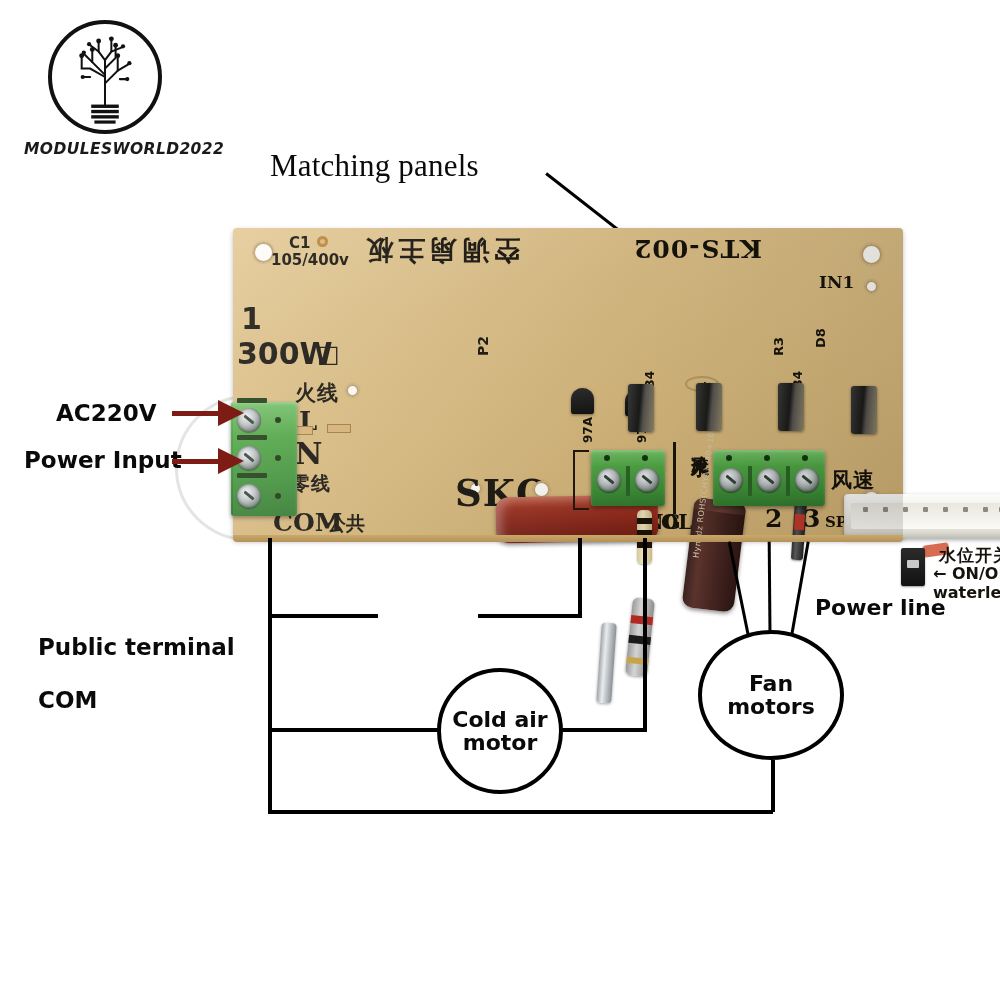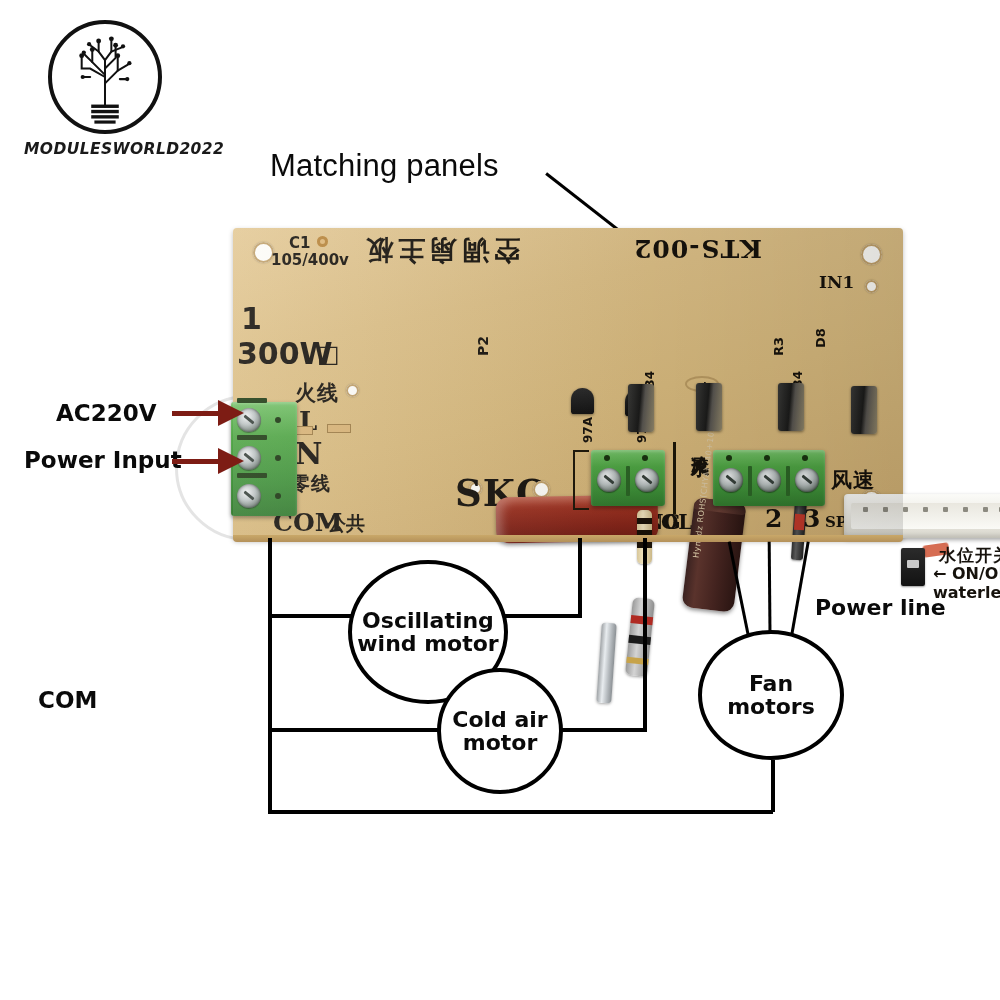--- a/index.html
+++ b/index.html
@@ -23,21 +23,21 @@
     position:absolute;left:24px;top:140px;
     font-family:"DejaVu Sans", sans-serif;
     font-style:italic;font-weight:700;
     font-size:15.5px;letter-spacing:.4px;color:#1a1a1a;
     white-space:nowrap;
   }
 
   
   .headline{
     position:absolute;left:270px;top:148px;
-    font-family:Liberation Sans, sans-serif;
+    font-family:Liberation Serif, serif;
     font-size:31px;font-weight:500;color:#0a0a0a;
     letter-spacing:.2px;white-space:nowrap;
   }
 
   
   .anno{
     position:absolute;
     font-family:"DejaVu Sans", sans-serif;
     font-weight:700;color:#0a0a0a;white-space:nowrap;
   }
@@ -434,20 +434,21 @@
   <div class="pcb-edge-bottom"></div>
 
   <div class="anno" id="anno-ac220v">AC220V</div>
   <div class="arrowline" style="left:172px;top:411px;width:48px;"></div>
   <div class="arrowhead" style="left:218px;top:400px;"></div>
 
   <div class="anno" id="anno-powerinput">Power Input</div>
   <div class="arrowline" style="left:172px;top:459px;width:48px;"></div>
   <div class="arrowhead" style="left:218px;top:448px;"></div>
 
+  <div class="anno" id="anno-public-terminal">Public terminal</div>
   <div class="anno" id="anno-com">COM</div>
   <div class="anno" id="anno-speedline">Power line</div>
 
   <div class="wire v" style="left:268px;top:538px;height:276px;"></div>
 
   <div class="wire h" style="left:268px;top:614px;width:110px;"></div>
 
   <div class="wire h" style="left:268px;top:728px;width:170px;"></div>
 
   <div class="wire h" style="left:268px;top:810px;width:505px;"></div>
@@ -457,26 +458,20 @@
 
   <div class="wire v" style="left:643px;top:538px;height:194px;"></div>
   <div class="wire h" style="left:552px;top:728px;width:95px;"></div>
 
   <div class="leadline" style="left:729px;top:540px;width:108px;transform:rotate(78.5deg);"></div>
   <div class="leadline" style="left:769px;top:540px;width:106px;transform:rotate(89.5deg);"></div>
   <div class="leadline" style="left:808px;top:540px;width:108px;transform:rotate(100deg);"></div>
 
   <div class="wire v" style="left:771px;top:760px;height:52px;"></div>
 
-  <div class="node" style="left:348px;top:560px;width:160px;height:144px;">
-    <span>
-      <span style="font-size:22px;">Oscillating</span>
-      <span style="font-size:22px;">wind motor</span>
-    </span>
-  </div>
 
   <div class="node" style="left:437px;top:668px;width:126px;height:126px;">
     <span>
       <span style="font-size:22px;">Cold air</span>
       <span style="font-size:22px;">motor</span>
     </span>
   </div>
 
   <div class="node" style="left:698px;top:630px;width:146px;height:130px;">
     <span>

